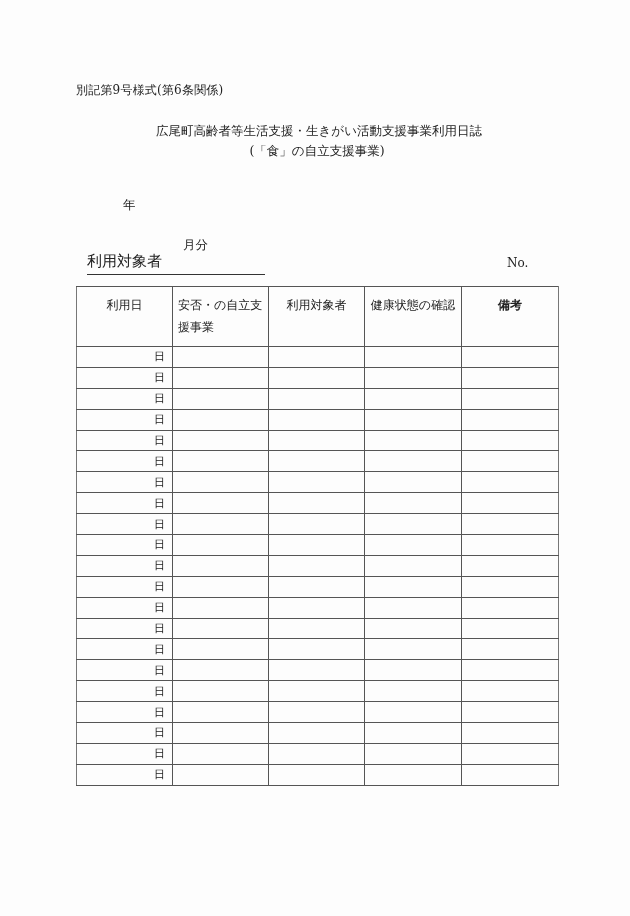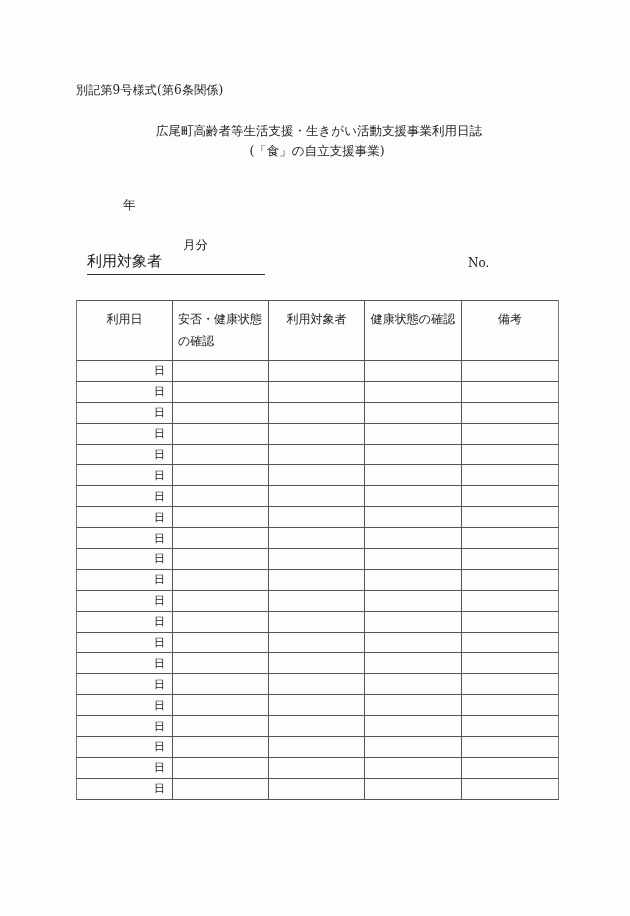--- a/index.html
+++ b/index.html
@@ -51,29 +51,29 @@
       left: 87px;
       top: 254px;
       width: 178px;
       font-size: 15px;
       border-bottom: 1.3px solid #333333;
       padding-bottom: 5px;
       line-height: 15px;
     }
     .number {
       position: absolute;
-      left: 468px;
+      left: 507px;
       top: 256px;
       font-size: 12px;
       text-align: right;
     }
     table.log {
       position: absolute;
       left: 76px;
-      top: 300px;
+      top: 286px;
       width: 482px;
       border-collapse: collapse;
       table-layout: fixed;
       font-size: 12px;
       border-radius: 29px;
     }
     table.log th, table.log td {
       border: 1px solid #555555;
       padding: 0;
     }
@@ -91,21 +91,21 @@
     }
     table.log tbody td {
       height: 19.9px;
     }
     table.log tbody td.day {
       text-align: right;
       padding-right: 7px;
       font-size: 11px;
     }
     table.log .outer-left { border-left: 1.3px solid #777777; }
-    table.log .outer-right { border-right: 1.3px solid #777777; }
+    table.log .outer-right { border-right: 1.3px solid #777777; font-weight: bold; }
   </style>
 </head>
 <body>
 
 <div class="page">
 
   <div class="form-ref">別記第9号様式(第6条関係)</div>
 
   <div class="title-block">
     <span class="t1">広尾町高齢者等生活支援・生きがい活動支援事業利用日誌</span>
@@ -125,21 +125,21 @@
     <colgroup>
       <col style="width:96px">
       <col style="width:96px">
       <col style="width:96px">
       <col style="width:97px">
       <col style="width:97px">
     </colgroup>
     <thead>
       <tr>
         <th class="outer-left">利用日</th>
-        <th class="left">安否・健康状態の確認</th>
+        <th class="left">安否・の自立支援事業</th>
         <th>利用対象者</th>
         <th>健康状態の確認</th>
         <th class="outer-right">備考</th>
       </tr>
     </thead>
     <tbody id="log-body">
         <tr>
           <td class="day outer-left">日</td>
           <td></td>
           <td></td>

